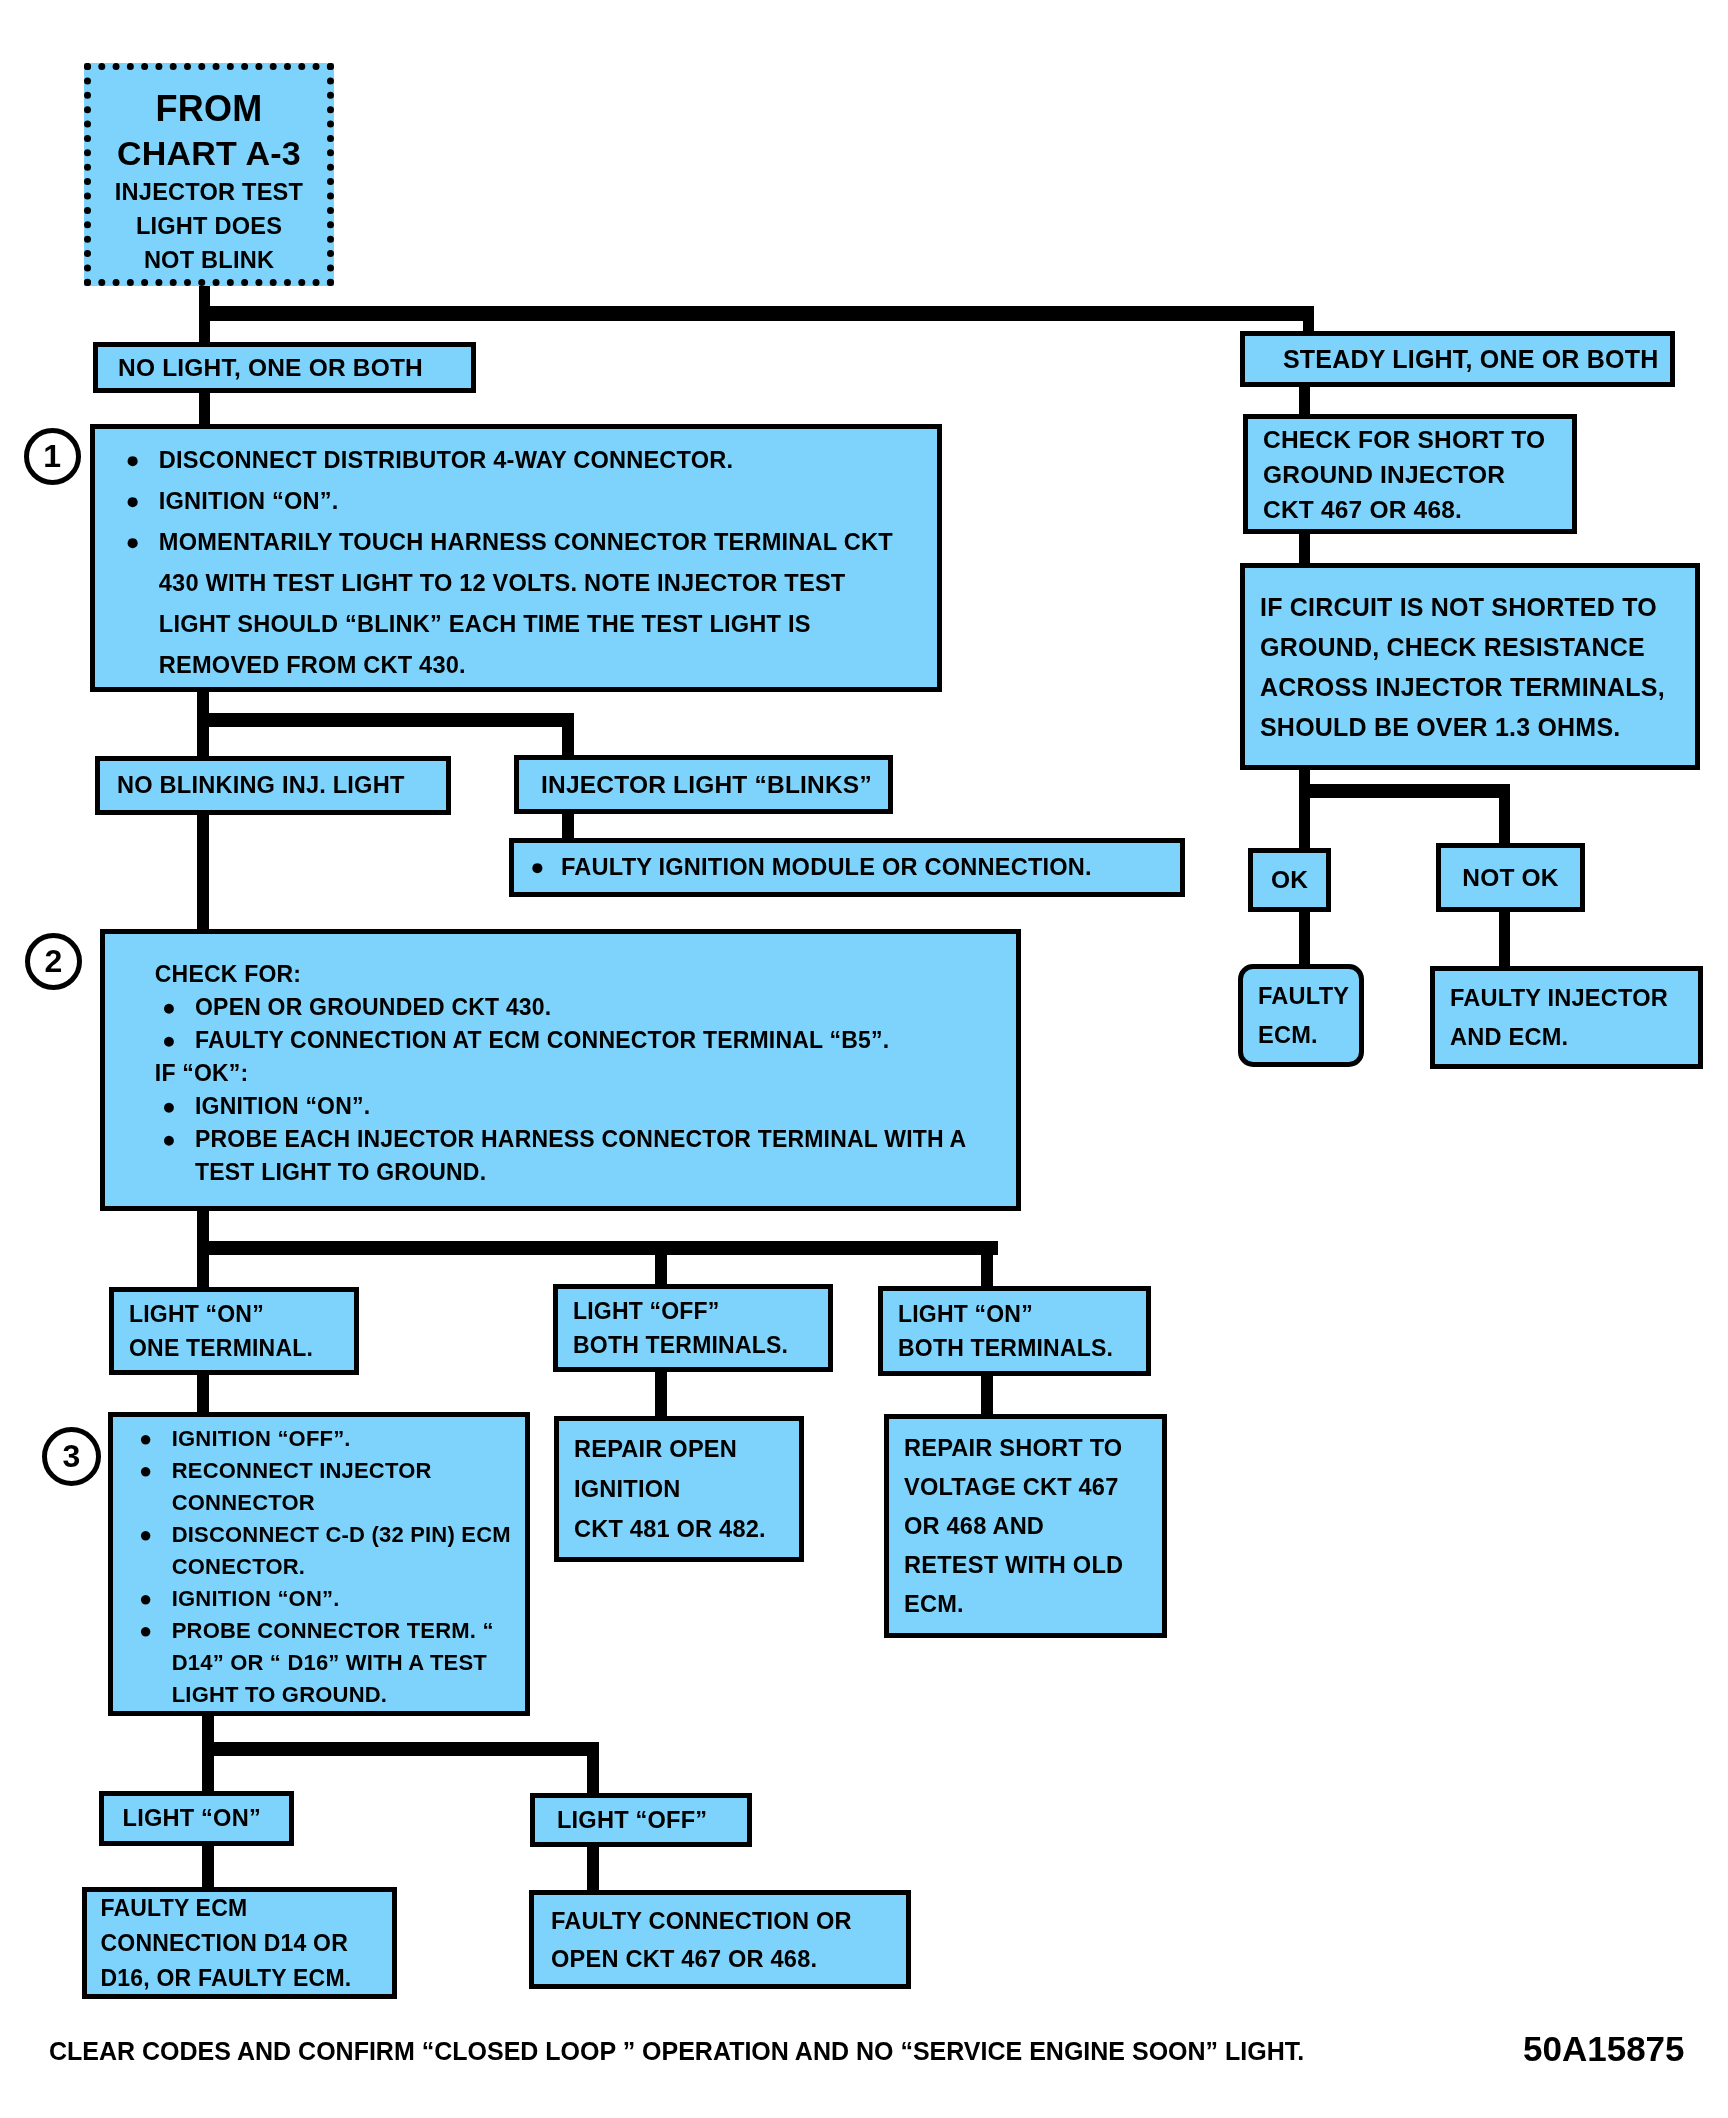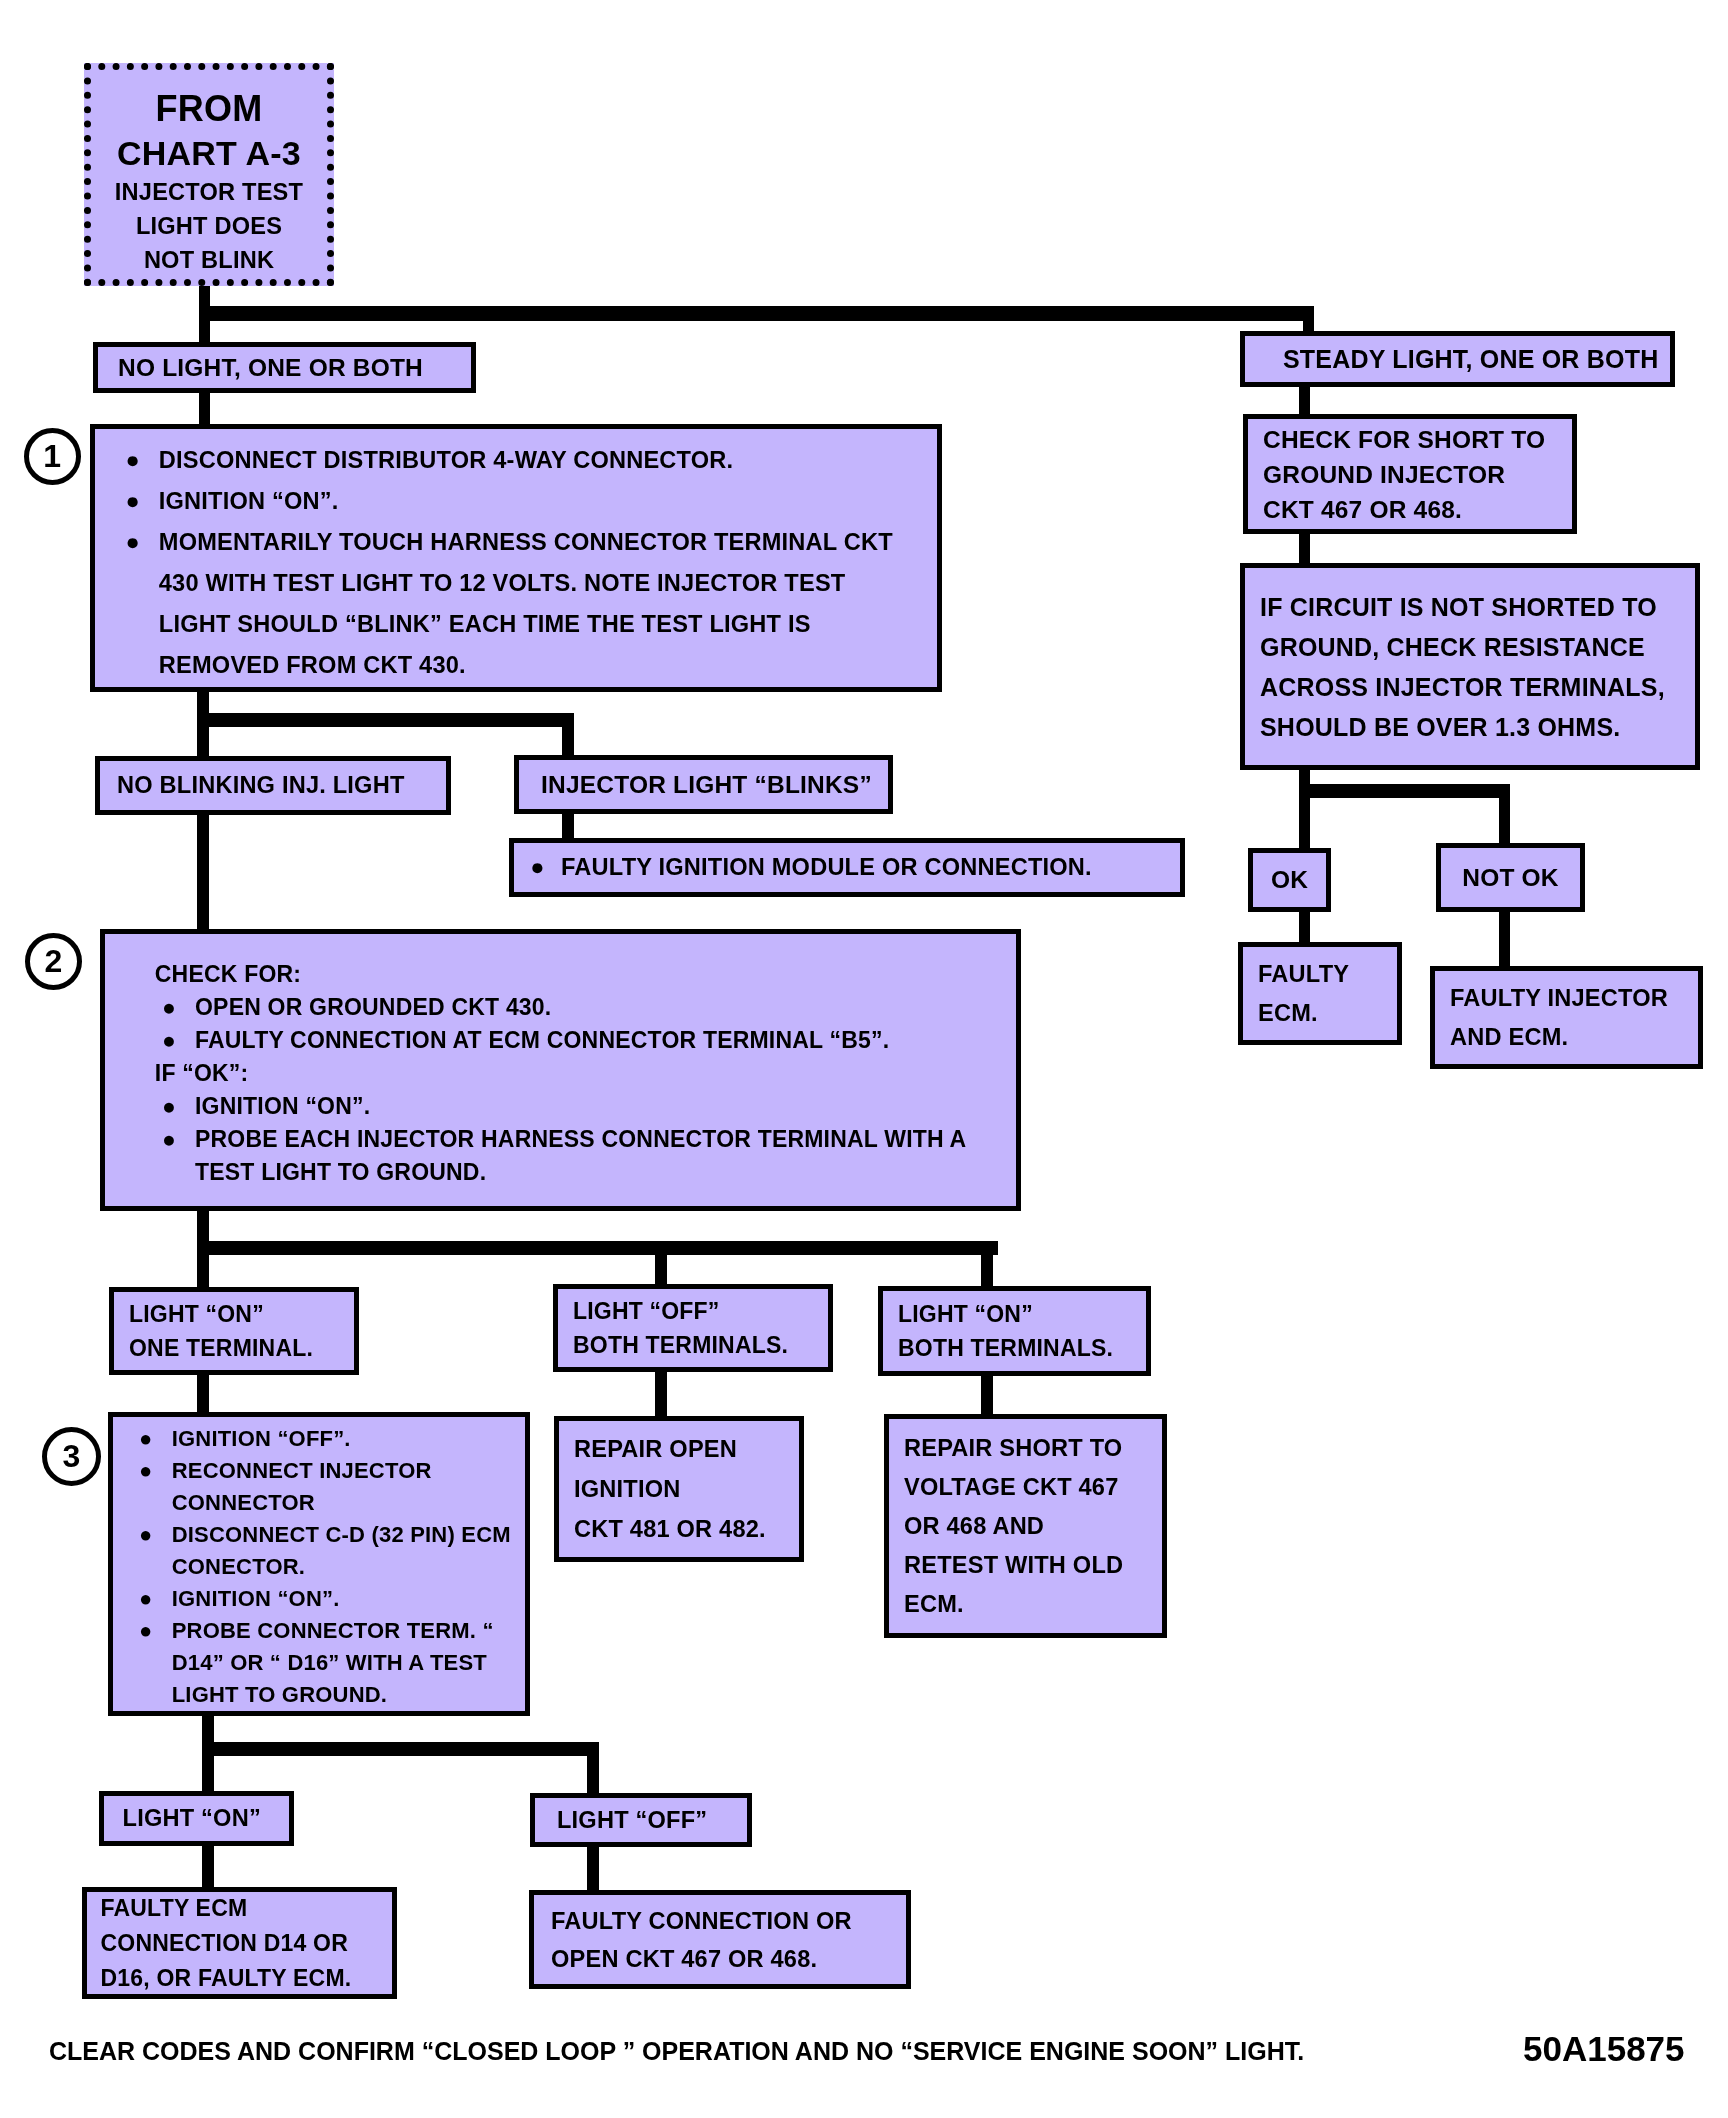--- a/index.html
+++ b/index.html
@@ -1,21 +1,21 @@
 <!DOCTYPE html>
 <html style="font-size:13.5px"><head>
 <meta charset="utf-8">
 <style>
   html,body{margin:0;padding:0;background:#e8e8e8;}
   .page{
     position:relative;width:1729px;height:2118px;background:#ffffff;
     font-family:"Liberation Sans",sans-serif;color:#000;overflow:hidden;
   }
   .box{
-    position:absolute;border:5.9px solid #000;background:#c4b5fd;
+    position:absolute;border:5.9px solid #000;background:#7dd3fc;
     box-sizing:border-box;font-weight:bold;letter-spacing:0.2px;
   }
   .dotted{border:7.6px dotted #000;}
   .vc{display:flex;flex-direction:column;justify-content:center;height:100%;}
   .line{position:absolute;background:#000;}
   .num{
     position:absolute;border:5.9px solid #000;border-radius:50%;background:#fff;
     display:flex;align-items:center;justify-content:center;
     font-weight:bold;font-size:32px;box-sizing:border-box;
   }
@@ -115,21 +115,21 @@
     </div>
   </div>
 
   <div class="box" style="left:1248px;top:848px;width:83px;height:64px;">
     <div class="vc ctr" style="font-size:24.5px;">OK</div>
   </div>
   <div class="box" style="left:1436px;top:843px;width:149px;height:69px;">
     <div class="vc ctr" style="font-size:24.5px;">NOT OK</div>
   </div>
 
-  <div class="box" style="left:1238px;top:942px;width:164px;height:103px;">
+  <div class="box" style="left:1238px;top:964px;width:126px;height:103px;border-radius:15px;">
     <div class="vc" style="padding-left:15px;font-size:23.6px;line-height:39px;">
       <div>FAULTY</div>
       <div>ECM.</div>
     </div>
   </div>
   <div class="box" style="left:1430px;top:966px;width:273px;height:103px;">
     <div class="vc" style="padding-left:15px;font-size:23.6px;line-height:39px;">
       <div>FAULTY INJECTOR</div>
       <div>AND ECM.</div>
     </div>

